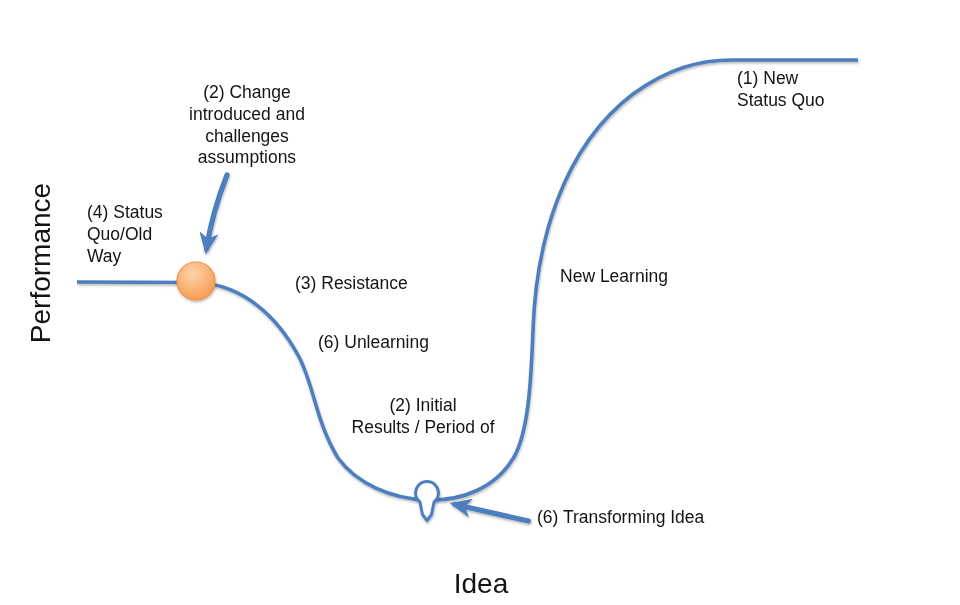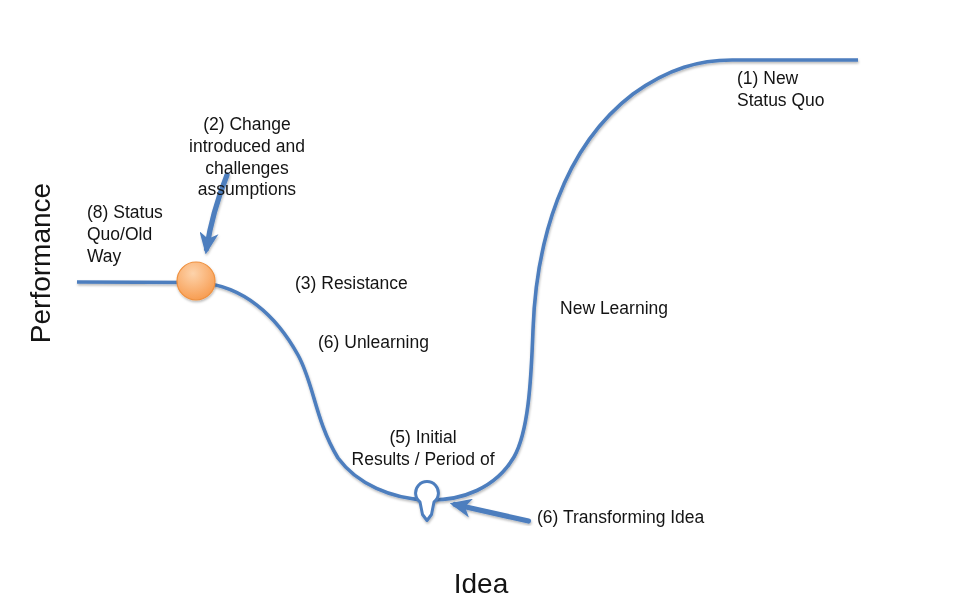--- a/index.html
+++ b/index.html
@@ -11,21 +11,21 @@
     overflow:hidden;
   }
   .canvas svg{position:absolute;left:0;top:0;}
   .label{
     position:absolute;
     font-size:17.5px;
     line-height:21.8px;
     color:#141414;
     white-space:nowrap;
   }
-  .label.centered{text-align:center;transform:translateX(-50%);margin-top:32px;}
+  .label.centered{text-align:center;transform:translateX(-50%);}
   .axis-label{
     position:absolute;
     font-size:28px;
     color:#141414;
     white-space:nowrap;
   }
   .axis-label.x{transform:translateX(-50%);}
   .axis-label.y{
     transform:translate(-50%,-50%) rotate(-90deg);
   }
@@ -67,42 +67,42 @@
     <path d="M 227 175 Q 212 213 206.5 249" fill="none" stroke-width="5.2" stroke-linecap="round" marker-end="url(#ah)" filter="url(#sh)" stroke="#4D7EBE"></path>
 
     <path d="M 528.5 521 L 455 504.5" fill="none" stroke-width="5.2" stroke-linecap="round" marker-end="url(#ah)" filter="url(#sh)" stroke="#4D7EBE"></path>
 
     <circle cx="196" cy="281" r="19" fill="url(#orangeGrad)" stroke-width="1.2" filter="url(#sh)" stroke="#EF9140"></circle>
 
     <path d="M 420 502 A 11.4 11.4 0 1 1 434 502 L 431.5 514.5 L 427 520.5 L 422.5 514.5 Z" stroke-width="3" stroke-linejoin="round" filter="url(#sh)" fill="#FFFFFF" stroke="#4D7EBE"></path>
   </svg>
 
   <div class="label" style="left:87px;top:202px">
-    <div>(8) Status</div>
+    <div>(4) Status</div>
     <div>Quo/Old</div>
     <div>Way</div>
   </div>
 
   <div class="label centered" style="left:247px;top:82px">
     <div>(2) Change</div>
     <div>introduced and</div>
     <div>challenges</div>
     <div>assumptions</div>
   </div>
 
   <div class="label" style="left:295px;top:273px">
     <div>(3) Resistance</div>
   </div>
 
   <div class="label" style="left:318px;top:332px">
     <div>(6) Unlearning</div>
   </div>
 
   <div class="label centered" style="left:423px;top:395px">
-    <div>(5) Initial</div>
+    <div>(2) Initial</div>
     <div>Results / Period of</div>
   </div>
 
   <div class="label" style="left:537px;top:507px">
     <div>(6) Transforming Idea</div>
   </div>
 
   <div class="label centered" style="left:614px;top:266px">
     <div>New Learning</div>
   </div>

